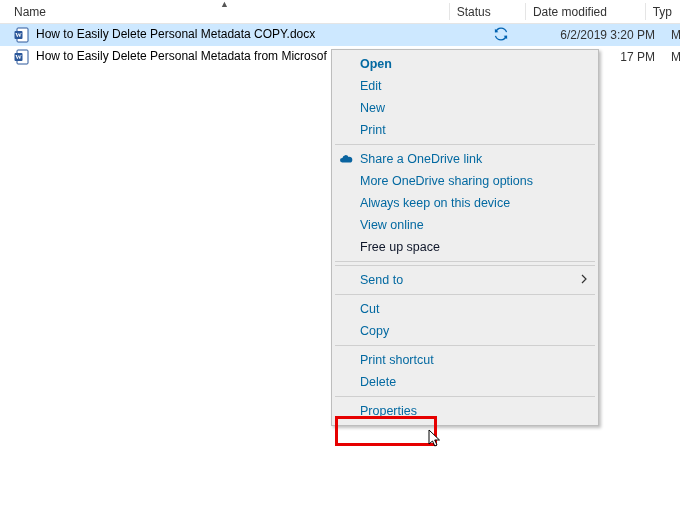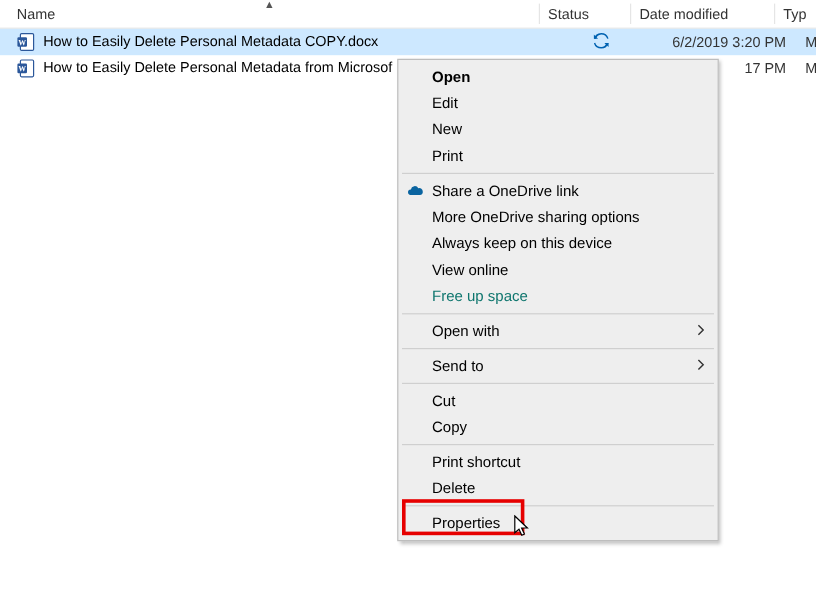--- a/index.html
+++ b/index.html
@@ -90,23 +90,23 @@
     padding: 3px 2px;
     font-size: 12.5px;
   }
   .menu-item {
     height: 22px;
     display: flex;
     align-items: center;
     padding-left: 26px;
     padding-right: 22px;
     position: relative;
-    color: #000000;
-  }
-  .menu-item.disabled { color: #0f766e; }
+    color: #0369a1;
+  }
+  .menu-item.disabled { color: #0f172a; }
   .menu-item.hover { background: #d8d8d8; }
   .menu-item .chev {
     position: absolute;
     right: 8px;
     top: 50%;
     transform: translateY(-50%);
   }
   .menu-item .mi-icon {
     position: absolute;
     left: 4px;
@@ -220,28 +220,20 @@
   <div class="menu-item">
       <span>Always keep on this device</span>
     </div>
   <div class="menu-item">
       <span>View online</span>
     </div>
   <div class="menu-item disabled">
       <span>Free up space</span>
     </div>
   <div class="menu-sep"></div>
-  <div class="menu-item">
-    <span>Open with</span>
-    <span class="chev">
-      <svg width="8" height="10" viewBox="0 0 8 10">
-          <path d="M2 1l4 4-4 4" fill="none" stroke="#333" stroke-width="1.2"></path>
-        </svg>
-    </span>
-  </div>
   <div class="menu-sep"></div>
   <div class="menu-item">
     <span>Send to</span>
     <span class="chev">
       <svg width="8" height="10" viewBox="0 0 8 10">
           <path d="M2 1l4 4-4 4" fill="none" stroke="#333" stroke-width="1.2"></path>
         </svg>
     </span>
   </div>
   <div class="menu-sep"></div>

